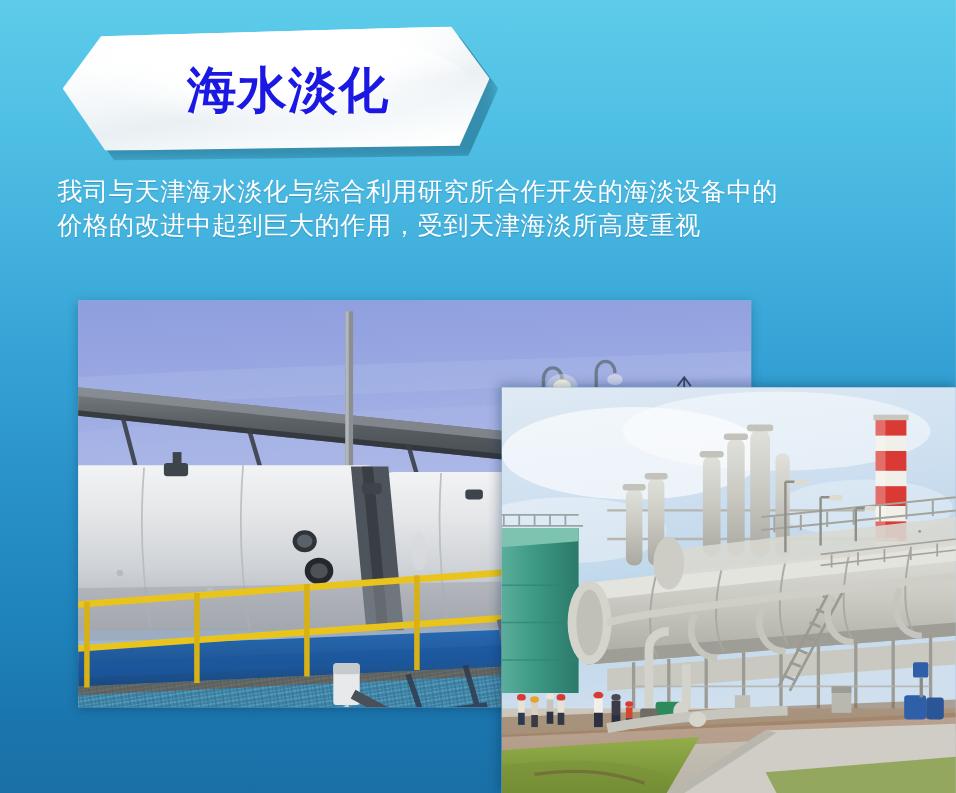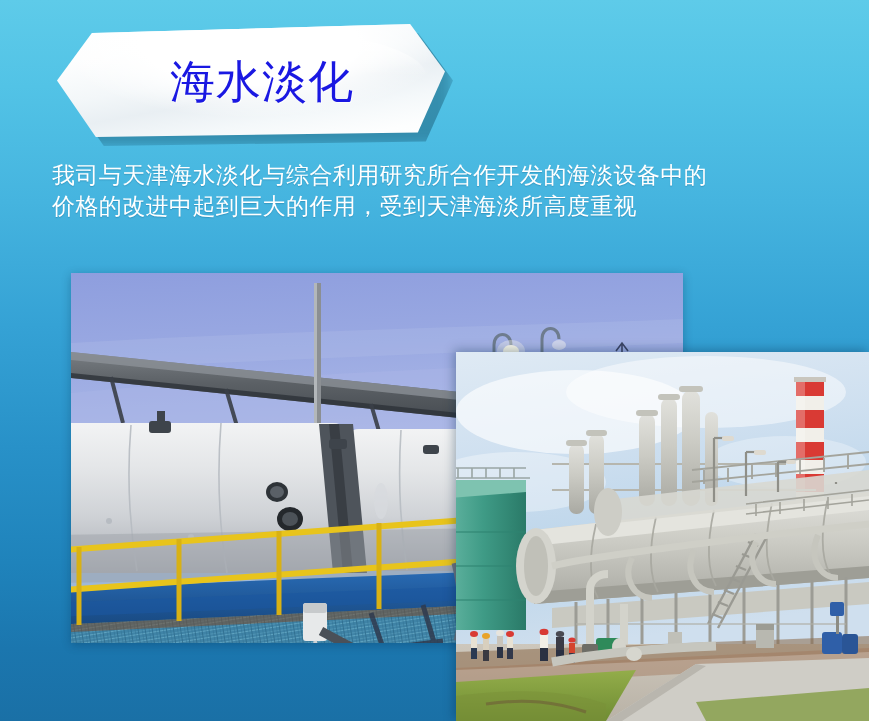--- a/index.html
+++ b/index.html
@@ -63,21 +63,21 @@
     border-radius:50%/100% 100% 0 0;
     pointer-events:none;
   }
   .banner-title {
     position:absolute;
     left:0; top:0;
     width:100%; height:100%;
     display:flex; align-items:center; justify-content:center;
     padding-left:22px; padding-top:2px;
     font-size:45px;
-    font-weight:normal;
+    font-weight:bold;
     letter-spacing:1px;
     color:#1a18e2;
     text-shadow:1px 1px 0 rgba(255,255,255,0.75);
     white-space:nowrap;
   }
 
   
   .body-text {
     position:absolute;
     left:52px; top:160px;

